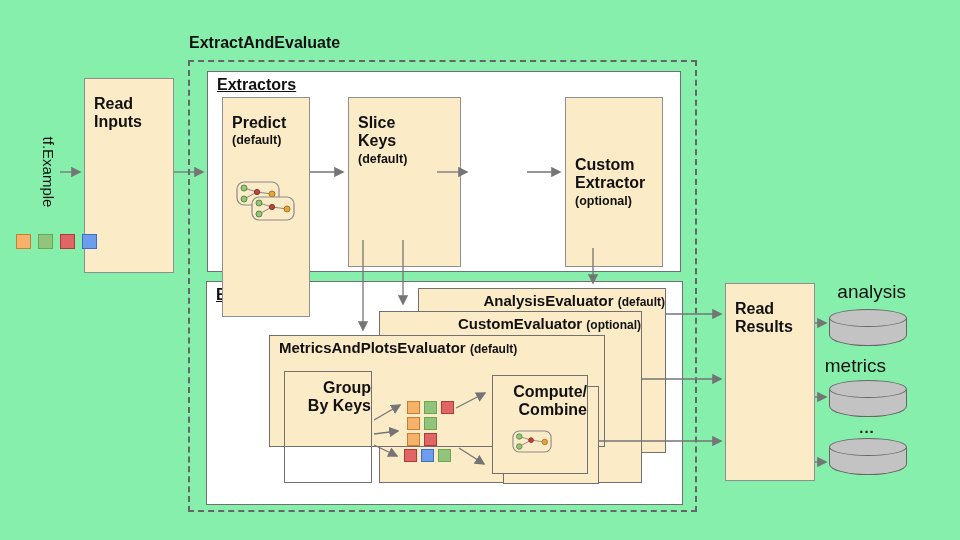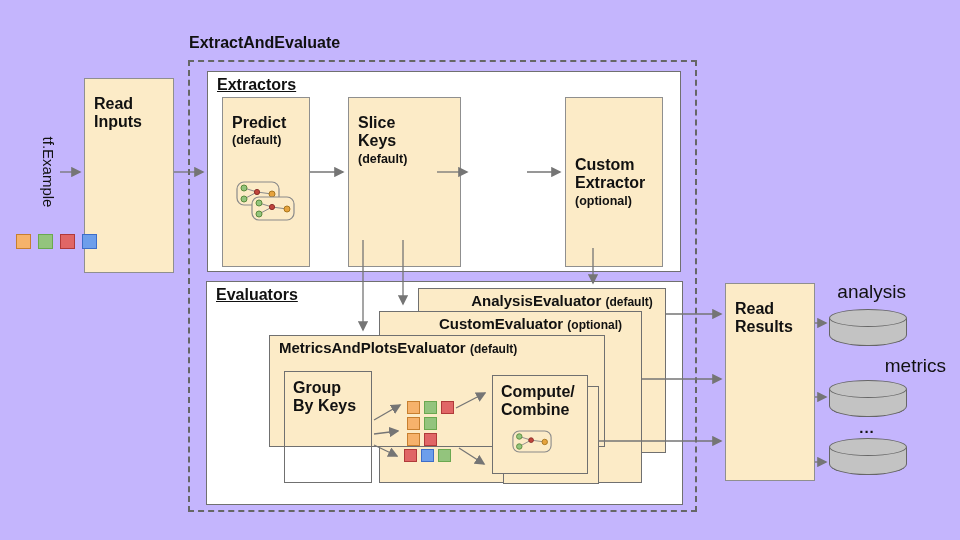--- a/index.html
+++ b/index.html
@@ -1,35 +1,35 @@
 <!DOCTYPE html>
 <html><head>
 <meta charset="utf-8">
 <style>
   html,body{margin:0;padding:0;background:#ffffff;}
   .canvas{
-    position:relative;width:960px;height:540px;background:#c4b5fd;overflow:hidden;
+    position:relative;width:960px;height:540px;background:#86efac;overflow:hidden;
     font-family:"Liberation Sans", sans-serif;color:#111;
   }
   .abs{position:absolute;box-sizing:border-box;}
   
   .dashed-box{border:2px dashed #666;background:transparent;z-index:1;}
   .section-box{border:1.5px solid #707070;background:#ffffff;z-index:2;}
   .section-label{font-weight:bold;font-size:16px;padding:4px 0 0 9px;text-decoration:underline;}
   .diagram-title{font-weight:bold;font-size:16px;}
   
   .node{background:#FCEBC7;border:1.5px solid #8f8f8f;z-index:3;padding:16px 0 0 9px;}
   .node-title{font-weight:bold;font-size:16px;line-height:1.15;}
   .node-qual{font-weight:bold;font-size:12.5px;margin-top:1px;}
   
   .eval-box{background:#FCEBC7;border:1.5px solid #707070;}
   .eval-head{font-size:15px;font-weight:bold;padding-top:3px;white-space:nowrap;}
   .eval-head .q{font-size:12px;}
-  .center{text-align:center;padding-left:40px;}
-  .inner-box{background:transparent;border:1.5px solid #707070;padding:7px 0 0 8px;}
+  .center{text-align:right;padding-left:40px;}
+  .inner-box{background:transparent;border:1.5px solid #707070;padding:7px 0 0 8px;text-align:right;}
   
   .sq-row{display:flex;gap:4px;z-index:8;}
   .sq-row .sq{width:11px;height:11px;border:1px solid;display:inline-block;}
   .sq-row.large{gap:7px;}
   .sq-row.large .sq{width:13px;height:13px;}
   
   .vlabel{width:110px;height:20px;font-size:15px;text-align:center;transform:rotate(90deg);transform-origin:center;}
   
   .dots{font-weight:bold;font-size:18px;letter-spacing:2px;}
   .dots-sm{font-weight:bold;font-size:15px;letter-spacing:1px;text-align:center;}
@@ -62,21 +62,21 @@
 
   <div class="abs node" style="left:84px;top:78px;width:90px;height:195px;">
     <div class="node-title">Read</div>
     <div class="node-title">Inputs</div>
   </div>
 
   <div class="abs section-box" style="left:207px;top:71px;width:474px;height:201px;">
     <div class="section-label">Extractors</div>
   </div>
 
-  <div class="abs node" style="left:222px;top:97px;width:88px;height:170px;">
+  <div class="abs node" style="left:222px;top:97px;width:88px;height:220px;">
     <div class="node-title">Predict</div>
     <div class="node-qual">(default)</div>
   </div>
 
   <div class="abs node" style="left:348px;top:97px;width:113px;height:170px;">
     <div class="node-title" style="width:60px;">Slice Keys</div>
     <div class="node-qual">(default)</div>
   </div>
 
   <div class="abs dots" style="left:480px;top:162px;width:40px;text-align:center;">...</div>
@@ -176,21 +176,21 @@
     <div class="node-title">Read</div>
     <div class="node-title">Results</div>
   </div>
 
   <div class="abs out-label" style="left:828px;top:281px;width:78px;">analysis</div>
   <div class="cylinder" style="left:829px;top:309px;">
     <div class="cyl-body"></div>
       <div class="cyl-top"></div>
   </div>
 
-  <div class="abs out-label" style="left:868px;top:355px;width:78px;">metrics</div>
+  <div class="abs out-label" style="left:808px;top:355px;width:78px;">metrics</div>
   <div class="cylinder" style="left:829px;top:380px;">
     <div class="cyl-body"></div>
       <div class="cyl-top"></div>
   </div>
 
   <div class="abs dots-sm" style="left:828px;top:419px;width:78px;">...</div>
   <div class="cylinder" style="left:829px;top:438px;">
     <div class="cyl-body"></div>
       <div class="cyl-top"></div>
   </div>

